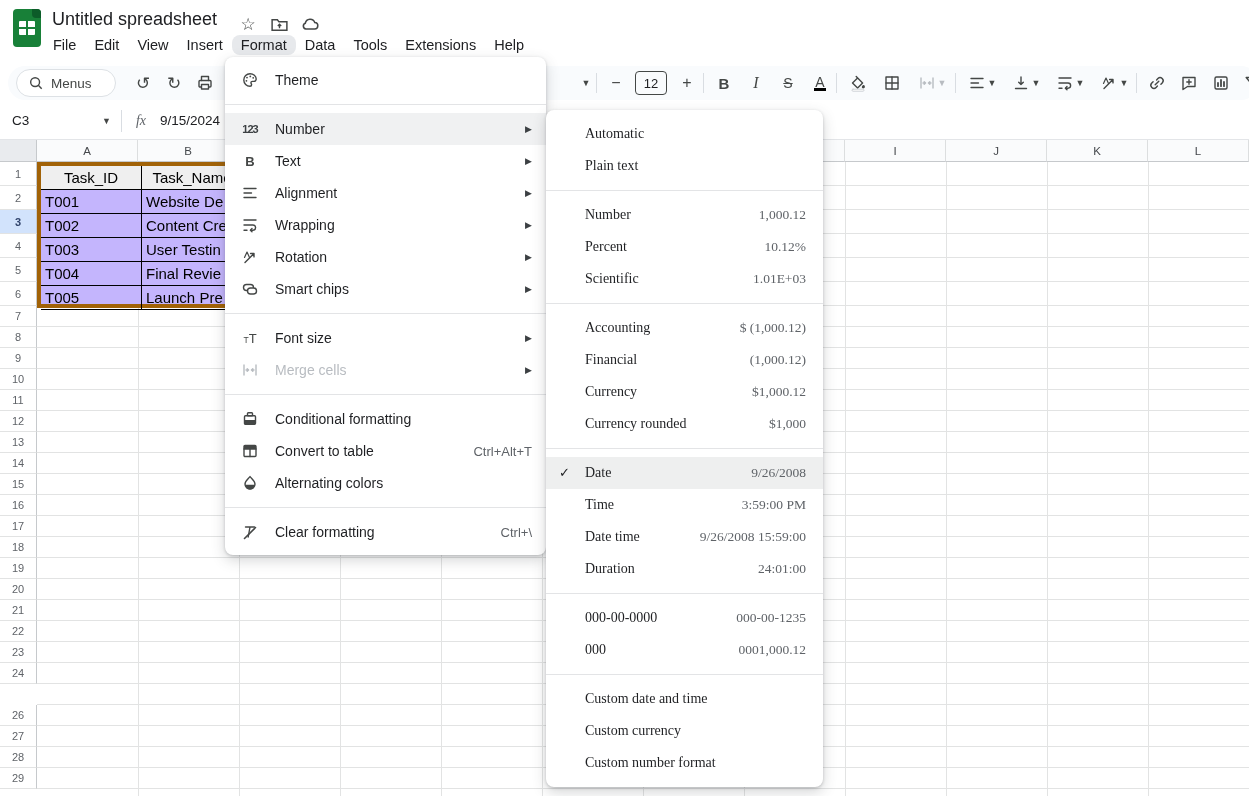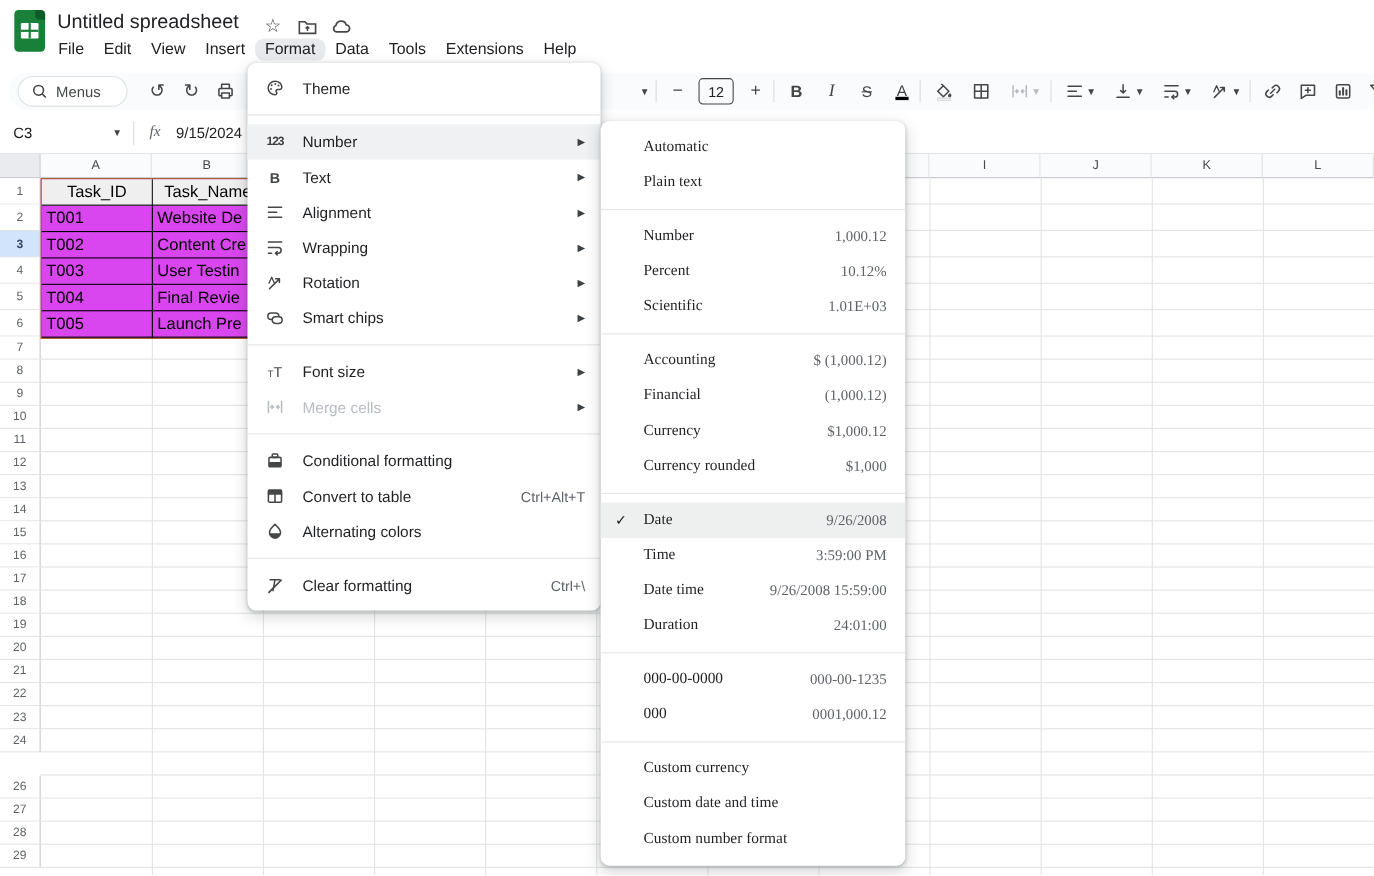--- a/index.html
+++ b/index.html
@@ -59,22 +59,22 @@
   .colhead { position:absolute; top:0; height:22px; background:#fafbfc; border-right:1px solid #dcdedf;
     border-bottom:1px solid #c6c9cc; font-size:11.5px; color:#45484c; display:flex; align-items:center;
     justify-content:center; }
   .rowhead { position:absolute; left:0; width:37px; background:#fff; border-right:1px solid #c6c9cc;
     border-bottom:1px solid #e2e3e3; font-size:11px; color:#5f6368; display:flex; align-items:center;
     justify-content:center; }
   .rowhead.sel { background:#d2e3fc; color:#31446c; font-weight:700; }
   .vline { position:absolute; width:1px; background:#e2e3e3; }
   .hline { position:absolute; height:1px; background:#e2e3e3; }
   #datatable { position:absolute; left:37px; top:22px; width:204px; height:146px;
-    border:1px solid #a16207; display:grid; grid-template-columns:101px 101px;
-    grid-auto-rows:24px; background:#d946ef; }
+    border:4px solid #a16207; display:grid; grid-template-columns:101px 101px;
+    grid-auto-rows:24px; background:#c4b5fd; }
   .dcell { border-right:1px solid #000; border-bottom:1px solid #000; font-size:15px; color:#000;
     display:flex; align-items:center; padding-left:4px; overflow:hidden; white-space:nowrap; }
   .dcell.hdr { background:#efefef; justify-content:center; padding-left:0; }
 
   
   .panel { position:absolute; background:#fff; border-radius:8px; z-index:20;
     box-shadow:0 1px 3px rgba(60,64,67,.25), 0 5px 14px rgba(60,64,67,.22); padding:7px 0; }
   #format-menu { left:225px; top:57px; width:321px; }
   #number-submenu { left:546px; top:110px; width:277px; z-index:21; padding:8px 0;font-family:Liberation Serif, serif; }
   .mi { height:32px; display:flex; align-items:center; padding:0 14px 0 15px; font-size:14px; color:#1f2023; }
@@ -631,25 +631,25 @@
         <span class="sval">000-00-1235</span>
       </div>
       <div class="smi">
         <span class="scheck"></span>
         <span class="slabel">000</span>
         <span class="sval">0001,000.12</span>
       </div>
       <div class="mdiv"></div>
       <div class="smi">
         <span class="scheck"></span>
+        <span class="slabel">Custom date and time</span>
+      </div>
+      <div class="smi">
+        <span class="scheck"></span>
         <span class="slabel">Custom currency</span>
       </div>
       <div class="smi">
         <span class="scheck"></span>
-        <span class="slabel">Custom date and time</span>
-      </div>
-      <div class="smi">
-        <span class="scheck"></span>
         <span class="slabel">Custom number format</span>
       </div>
     </div>
 
 </div>
 
 </body></html>

